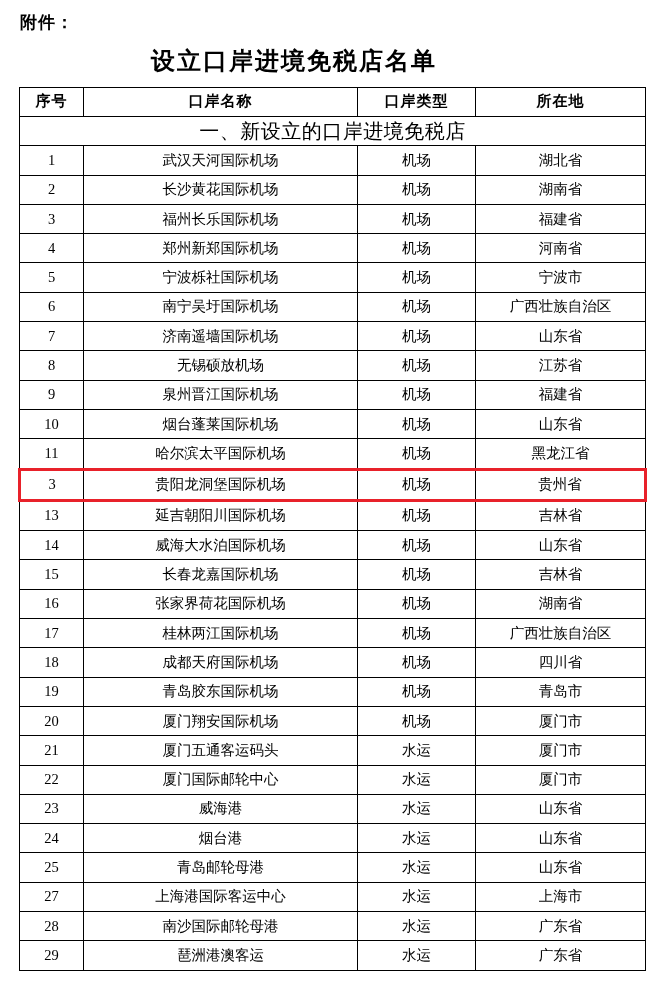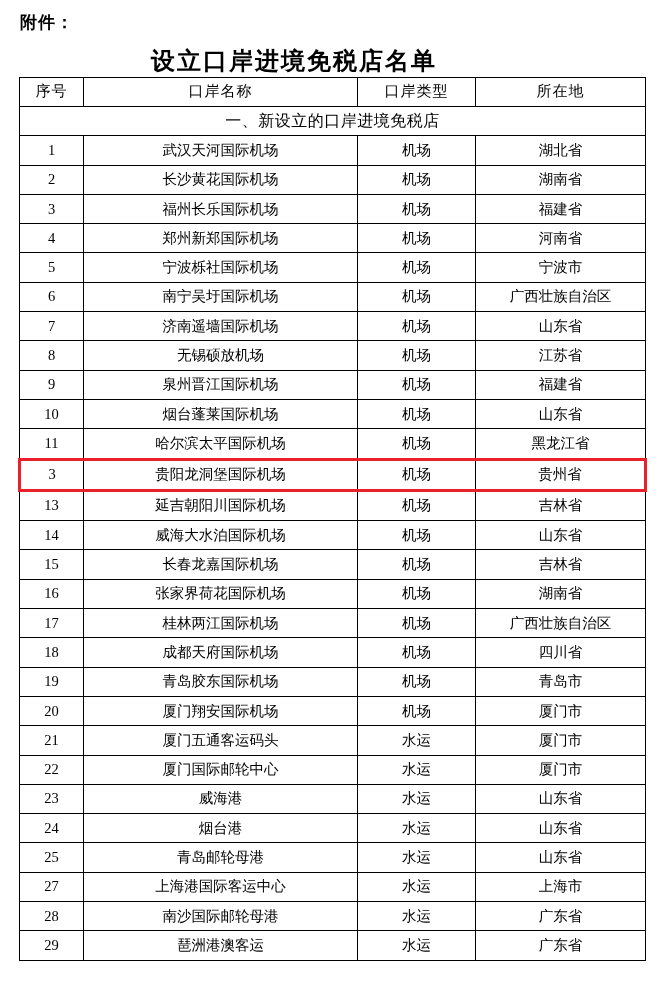--- a/index.html
+++ b/index.html
@@ -29,52 +29,52 @@
     padding-top: 14px;
     padding-left: 2px;
     line-height: 1.1;
   }
   .doc-title {
     text-align: center;
     font-size: 24px;
     font-weight: bold;
     letter-spacing: 2px;
     margin-top: 12px;
-    margin-bottom: 0;
+    margin-bottom: 10px;
     font-family: "Liberation Serif", "DejaVu Serif", serif;
   }
   table.listing {
     border-collapse: collapse;
     width: 626px;
     table-layout: fixed;
     font-size: 14.5px;
   }
   table.listing td, table.listing th {
     border: 1px solid #000000;
     text-align: center;
     vertical-align: middle;
     height: 28.3px;
     padding: 0;
     font-weight: normal;
   }
   table.listing thead th {
-    font-weight: normal;
+    font-weight: bold;
     font-size: 15px;
     letter-spacing: 1px;
   }
   .col-no    { width: 64px; }
   .col-name  { width: 274px; }
   .col-type  { width: 118px; }
   .col-loc   { width: 170px; }
   .section-row td {
     text-align: left;
     padding-left: 8px;
     font-weight: bold;
     letter-spacing: 0.5px;
-    font-size: 16px;
+    font-size: 20px;
   }
   tr.highlight td {
     border-top: 3px solid #e8212a;
     border-bottom: 3px solid #e8212a;
   }
   tr.highlight td:first-child {
     border-left: 3px solid #e8212a;
   }
   tr.highlight td:last-child {
     border-right: 3px solid #e8212a;

